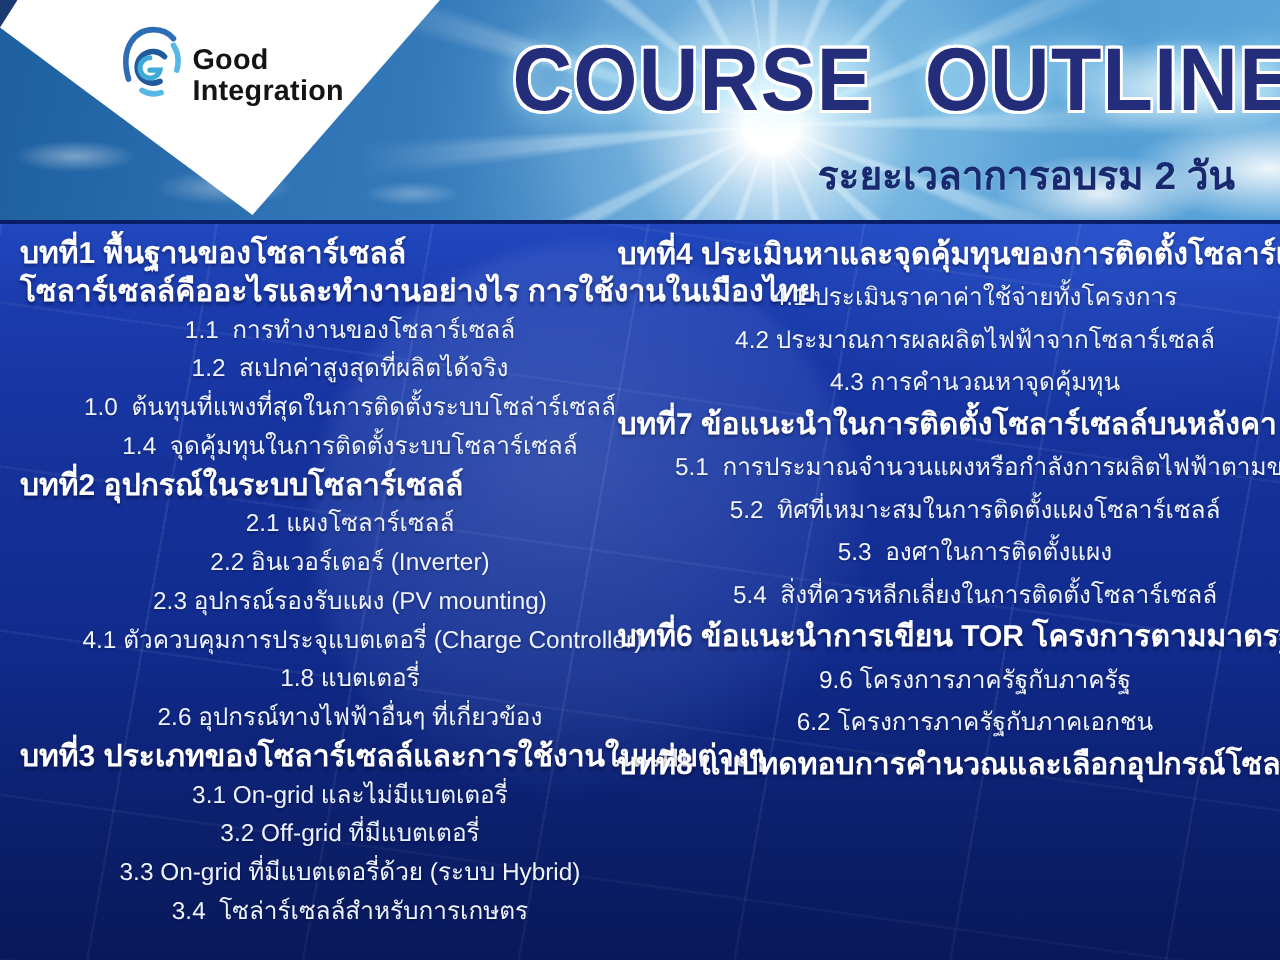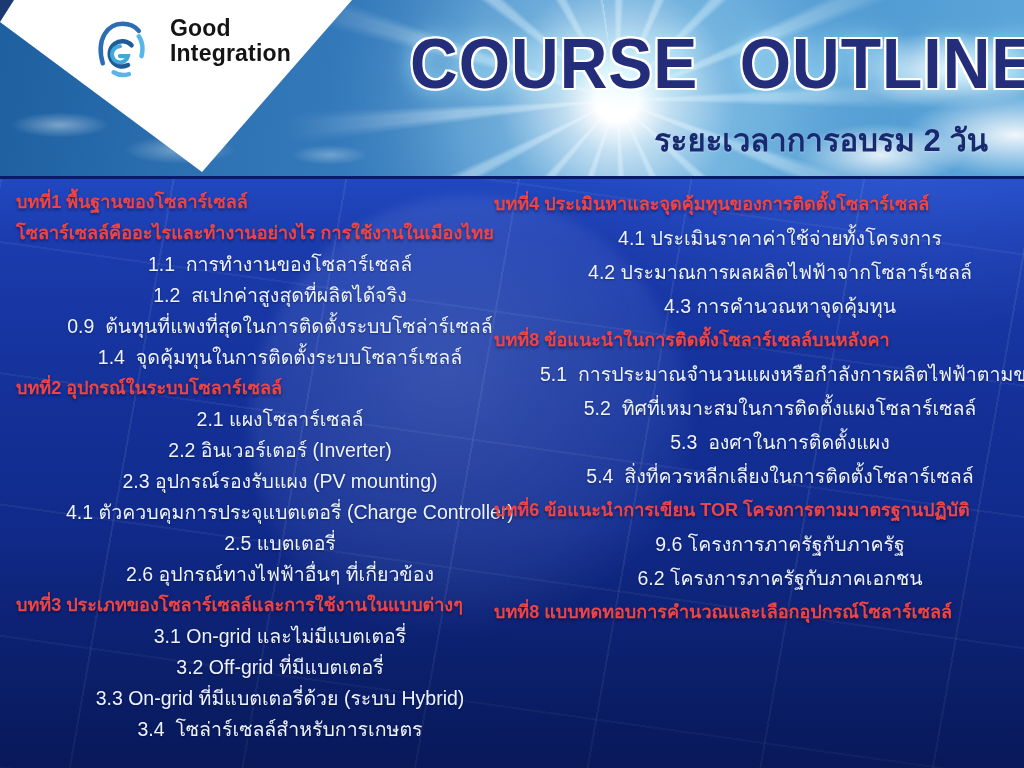--- a/index.html
+++ b/index.html
@@ -31,21 +31,21 @@
     mask-image:radial-gradient(circle, #000 0 30%, transparent 62%);
   }
   .white-v{
     position:absolute;left:0;top:0;width:360px;height:173px;background:#ffffff;
     clip-path:polygon(0px 0px,352px 0px,202px 172px,0px 22px);
   }
   .corner-tri{
     position:absolute;left:0;top:0;width:16px;height:24px;background:#1c3a71;
     clip-path:polygon(0 0,14px 0,0 22px);
   }
-  .brand{position:absolute;left:92px;top:16px;display:flex;align-items:flex-start;gap:24px;}
+  .brand{position:absolute;left:92px;top:16px;display:flex;align-items:flex-end;gap:8px;}
   .brand-text{font-size:23px;font-weight:700;color:#141414;line-height:1.08;letter-spacing:.2px;}
   
   .course-title{
     position:absolute;left:410px;top:22px;width:600px;text-align:center;
     font-size:66px;font-weight:800;letter-spacing:1px;word-spacing:22px;
     color:#232d7a;transform:scaleY(1.08);transform-origin:top;
     text-shadow:
       -2px -2px 0 #fff, 2px -2px 0 #fff, -2px 2px 0 #fff, 2px 2px 0 #fff,
       -2px 0 0 #fff, 2px 0 0 #fff, 0 -2px 0 #fff, 0 2px 0 #fff,
       0 0 22px rgba(185,240,255,.95);
@@ -77,21 +77,21 @@
   .helmet{
     position:absolute;left:250px;top:195px;width:440px;height:460px;border-radius:50%;
     background:radial-gradient(circle at 45% 38%, rgba(195,215,255,.20), rgba(150,180,255,.10) 55%, rgba(150,180,255,0) 72%);
     filter:blur(6px);
   }
   
   .col{position:absolute;color:#fff;}
   .col-left{left:16px;top:187px;width:478px;line-height:31px;}
   .col-right{left:494px;top:187px;width:526px;line-height:34px;}
   .sec-heading,.sec-subheading{
-    font-size:18px;font-weight:700;color:#ef4444;white-space:pre;
+    font-size:24px;font-weight:700;color:#ffffff;white-space:pre;
     text-shadow:0 2px 3px rgba(0,0,40,.45);
   }
   .sec-item{
     font-size:19.5px;font-weight:400;color:#eef4ff;white-space:pre;
     text-shadow:0 1px 2px rgba(0,0,40,.4);
     text-align:center;
   }
   .col-left .sec-item{padding-left:50px;}
   .col-right .sec-item{padding-left:46px;}
 </style>
@@ -125,49 +125,49 @@
 
 <div class="content"></div>
 <div class="helmet"></div>
 
 <div class="col col-left" id="col-left">
     <div class="course-section">
       <div class="sec-heading">บทที่1 พื้นฐานของโซลาร์เซลล์</div>
       <div class="sec-subheading">โซลาร์เซลล์คืออะไรและทำงานอย่างไร การใช้งานในเมืองไทย</div>
       <div class="sec-item">1.1  การทำงานของโซลาร์เซลล์</div>
       <div class="sec-item">1.2  สเปกค่าสูงสุดที่ผลิตได้จริง</div>
-      <div class="sec-item">0.9  ต้นทุนที่แพงที่สุดในการติดตั้งระบบโซล่าร์เซลล์</div>
+      <div class="sec-item">1.0  ต้นทุนที่แพงที่สุดในการติดตั้งระบบโซล่าร์เซลล์</div>
       <div class="sec-item">1.4  จุดคุ้มทุนในการติดตั้งระบบโซลาร์เซลล์</div>
     </div>
     <div class="course-section">
       <div class="sec-heading">บทที่2 อุปกรณ์ในระบบโซลาร์เซลล์</div>
       <div class="sec-item">2.1 แผงโซลาร์เซลล์</div>
       <div class="sec-item">2.2 อินเวอร์เตอร์ (Inverter)</div>
       <div class="sec-item">2.3 อุปกรณ์รองรับแผง (PV mounting)</div>
       <div class="sec-item">4.1 ตัวควบคุมการประจุแบตเตอรี่ (Charge Controller)</div>
-      <div class="sec-item">2.5 แบตเตอรี่</div>
+      <div class="sec-item">1.8 แบตเตอรี่</div>
       <div class="sec-item">2.6 อุปกรณ์ทางไฟฟ้าอื่นๆ ที่เกี่ยวข้อง</div>
     </div>
     <div class="course-section">
       <div class="sec-heading">บทที่3 ประเภทของโซลาร์เซลล์และการใช้งานในแบบต่างๆ</div>
       <div class="sec-item">3.1 On-grid และไม่มีแบตเตอรี่</div>
       <div class="sec-item">3.2 Off-grid ที่มีแบตเตอรี่</div>
       <div class="sec-item">3.3 On-grid ที่มีแบตเตอรี่ด้วย (ระบบ Hybrid)</div>
       <div class="sec-item">3.4  โซล่าร์เซลล์สำหรับการเกษตร</div>
     </div>
   </div>
 <div class="col col-right" id="col-right">
     <div class="course-section">
       <div class="sec-heading">บทที่4 ประเมินหาและจุดคุ้มทุนของการติดตั้งโซลาร์เซลล์</div>
       <div class="sec-item">4.1 ประเมินราคาค่าใช้จ่ายทั้งโครงการ</div>
       <div class="sec-item">4.2 ประมาณการผลผลิตไฟฟ้าจากโซลาร์เซลล์</div>
       <div class="sec-item">4.3 การคำนวณหาจุดคุ้มทุน</div>
     </div>
     <div class="course-section">
-      <div class="sec-heading">บทที่8 ข้อแนะนำในการติดตั้งโซลาร์เซลล์บนหลังคา</div>
+      <div class="sec-heading">บทที่7 ข้อแนะนำในการติดตั้งโซลาร์เซลล์บนหลังคา</div>
       <div class="sec-item">5.1  การประมาณจำนวนแผงหรือกำลังการผลิตไฟฟ้าตามขนาดหลังคา</div>
       <div class="sec-item">5.2  ทิศที่เหมาะสมในการติดตั้งแผงโซลาร์เซลล์</div>
       <div class="sec-item">5.3  องศาในการติดตั้งแผง</div>
       <div class="sec-item">5.4  สิ่งที่ควรหลีกเลี่ยงในการติดตั้งโซลาร์เซลล์</div>
     </div>
     <div class="course-section">
       <div class="sec-heading">บทที่6 ข้อแนะนำการเขียน TOR โครงการตามมาตรฐานปฏิบัติ</div>
       <div class="sec-item">9.6 โครงการภาครัฐกับภาครัฐ</div>
       <div class="sec-item">6.2 โครงการภาครัฐกับภาคเอกชน</div>
     </div>

